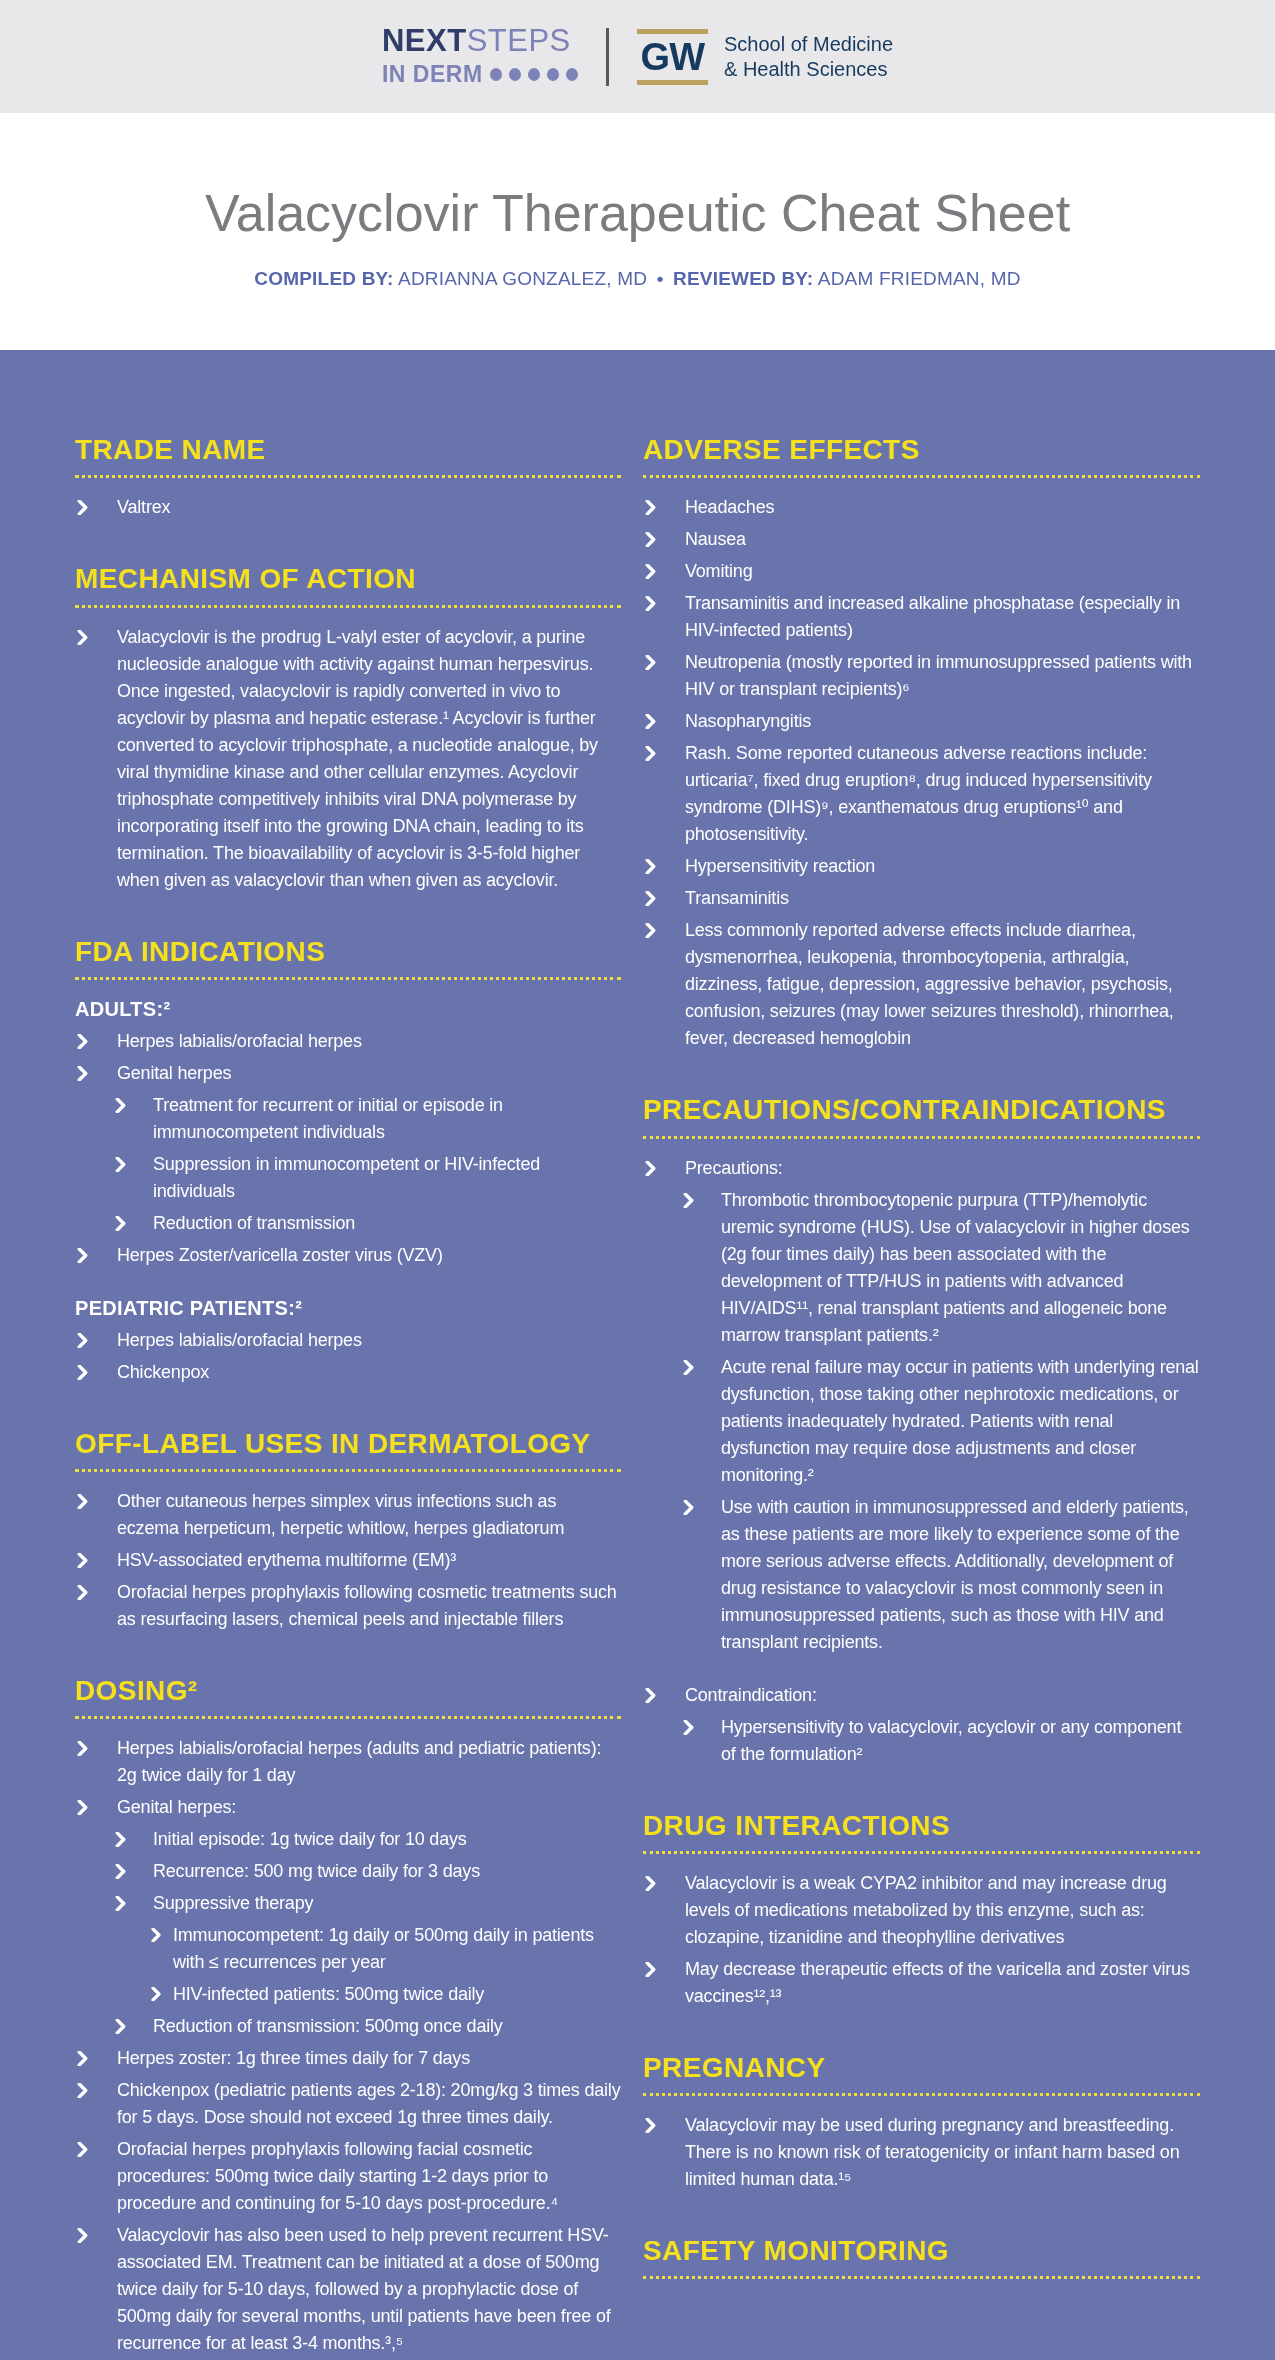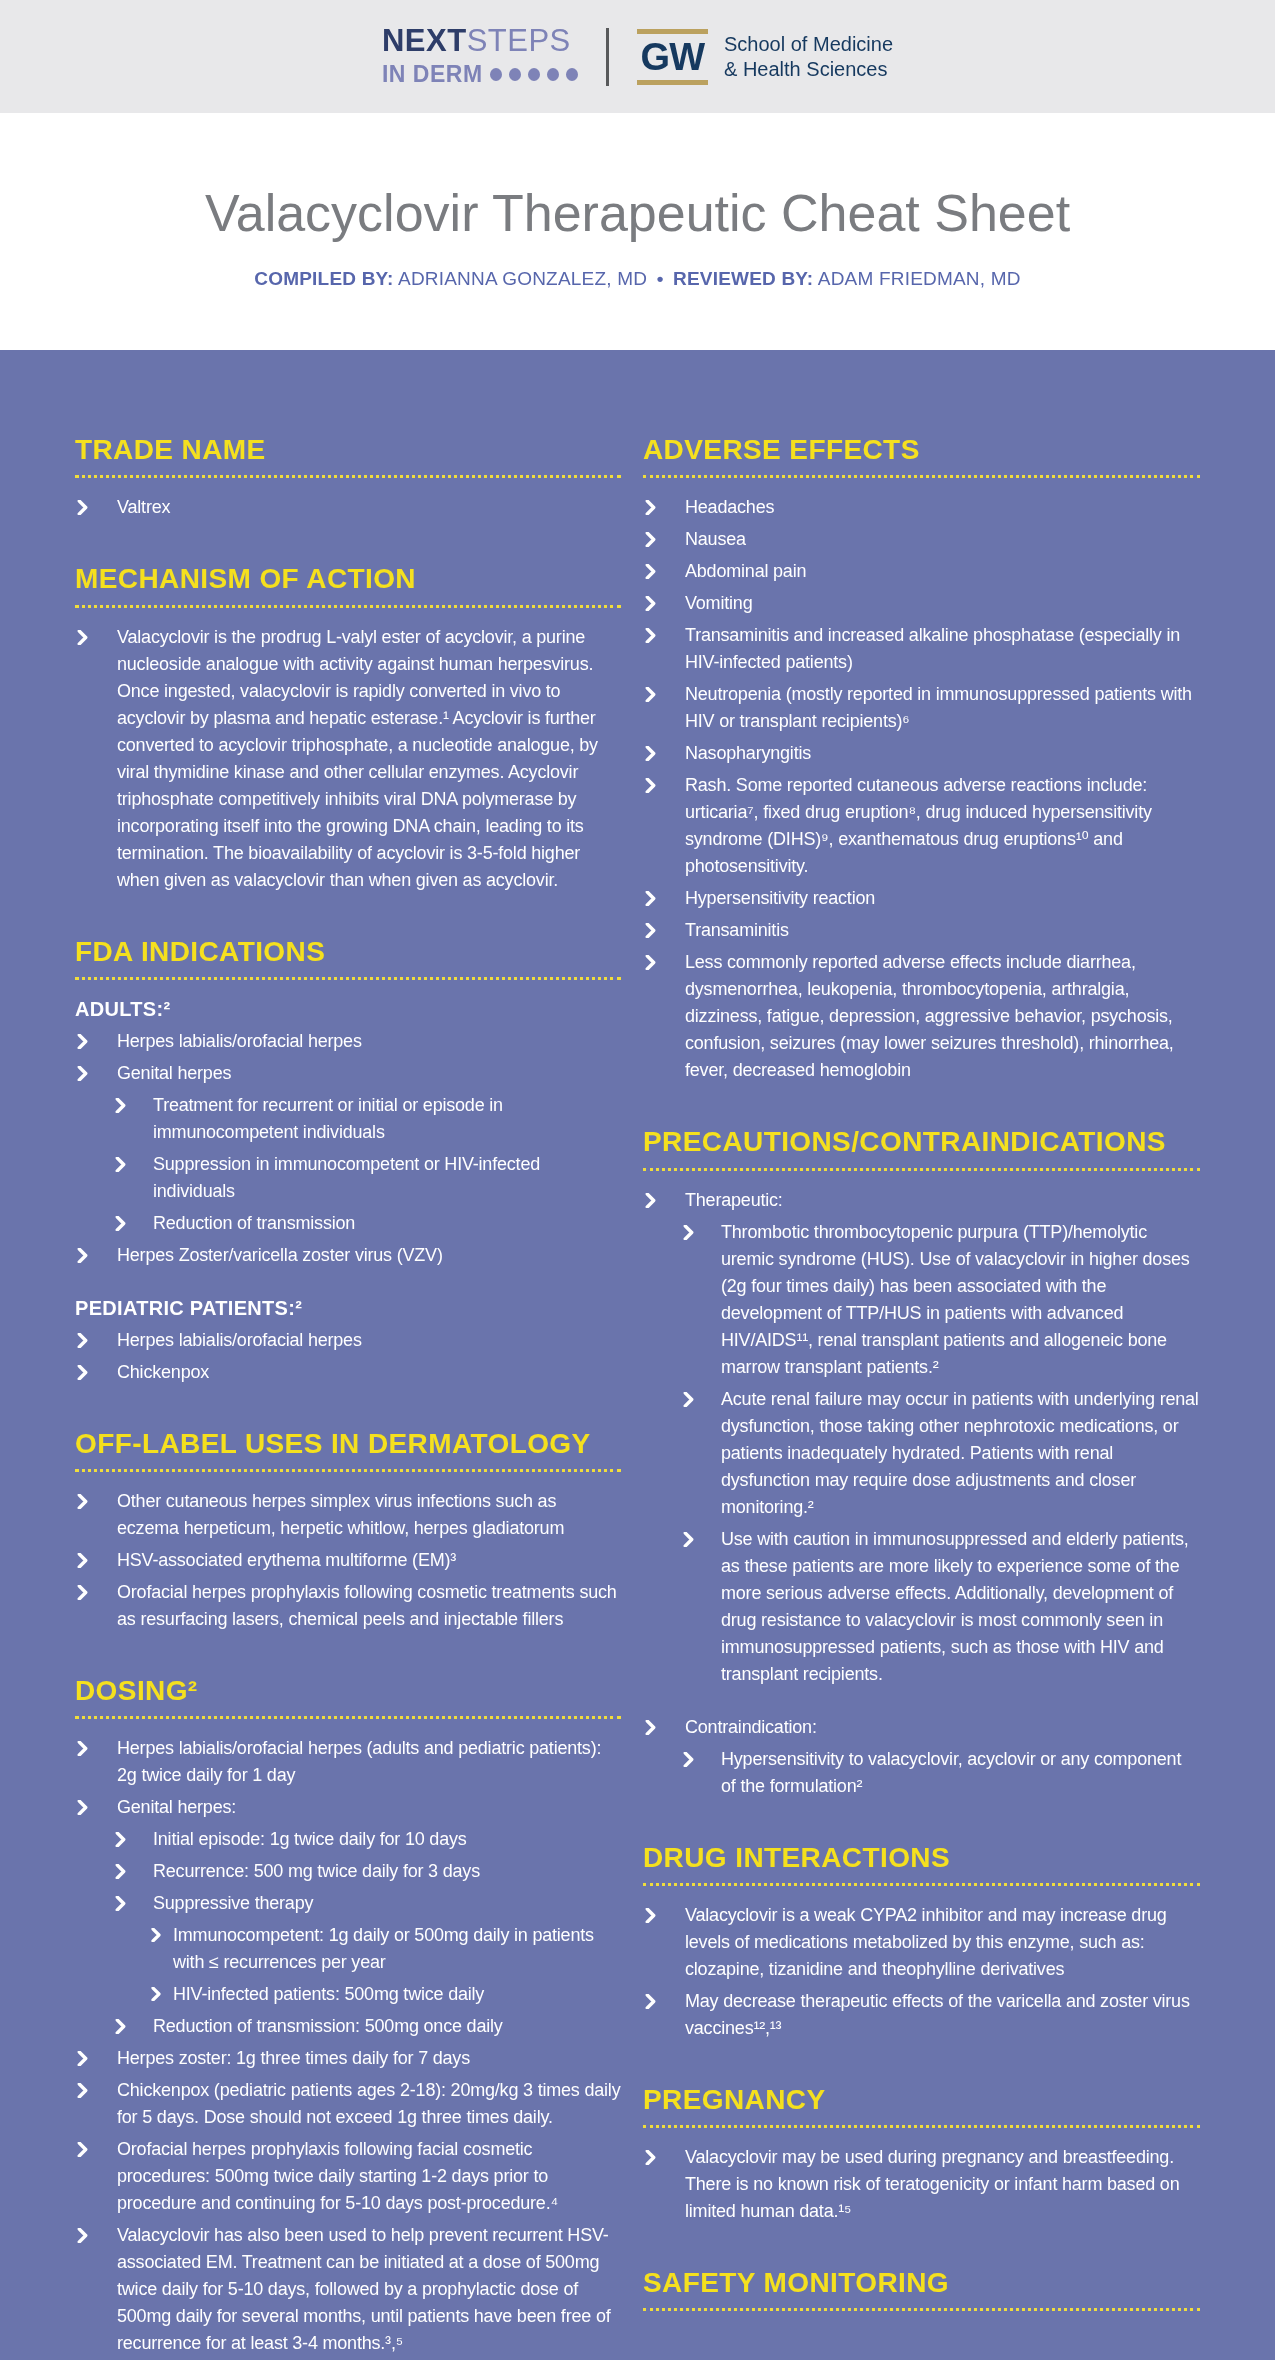--- a/index.html
+++ b/index.html
@@ -306,26 +306,20 @@
             <div class="item lv1 t-bullet">
               <svg class="chev" viewBox="0 0 10 14">
                 <path d="M2 1 L8 7 L2 13"></path>
               </svg>
               <span class="itxt">Nausea</span>
             </div>
             <div class="item lv1 t-bullet">
               <svg class="chev" viewBox="0 0 10 14">
                 <path d="M2 1 L8 7 L2 13"></path>
               </svg>
-              <span class="itxt">Abdominal pain</span>
-            </div>
-            <div class="item lv1 t-bullet">
-              <svg class="chev" viewBox="0 0 10 14">
-                <path d="M2 1 L8 7 L2 13"></path>
-              </svg>
               <span class="itxt">Vomiting</span>
             </div>
             <div class="item lv1 t-bullet">
               <svg class="chev" viewBox="0 0 10 14">
                 <path d="M2 1 L8 7 L2 13"></path>
               </svg>
               <span class="itxt">Transaminitis and increased alkaline phosphatase (especially in HIV-infected patients)</span>
             </div>
             <div class="item lv1 t-bullet">
               <svg class="chev" viewBox="0 0 10 14">
@@ -367,21 +361,21 @@
       </section>
 
       <section class="sec">
         <h2 class="sech">PRECAUTIONS/CONTRAINDICATIONS</h2>
         <div class="items">
 
         <div class="item lv1 t-bullet">
               <svg class="chev" viewBox="0 0 10 14">
                 <path d="M2 1 L8 7 L2 13"></path>
               </svg>
-              <span class="itxt">Therapeutic:</span>
+              <span class="itxt">Precautions:</span>
             </div>
             <div class="item lv2 t-bullet">
               <svg class="chev" viewBox="0 0 10 14">
                 <path d="M2 1 L8 7 L2 13"></path>
               </svg>
               <span class="itxt">Thrombotic thrombocytopenic purpura (TTP)/hemolytic uremic syndrome (HUS). Use of valacyclovir in higher doses (2g four times daily) has been associated with the development of TTP/HUS in patients with advanced HIV/AIDS¹¹, renal transplant patients and allogeneic bone marrow transplant patients.²</span>
             </div>
             <div class="item lv2 t-bullet">
               <svg class="chev" viewBox="0 0 10 14">
                 <path d="M2 1 L8 7 L2 13"></path>

